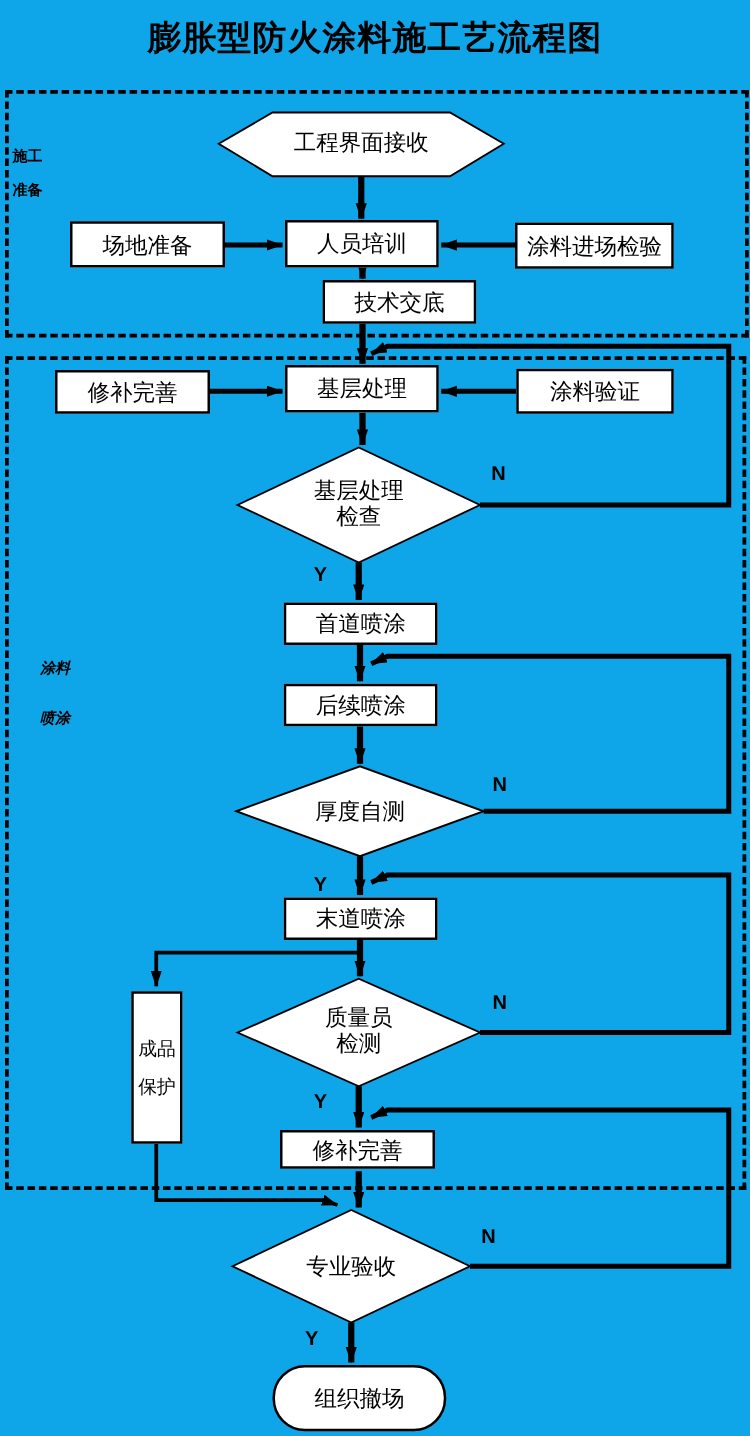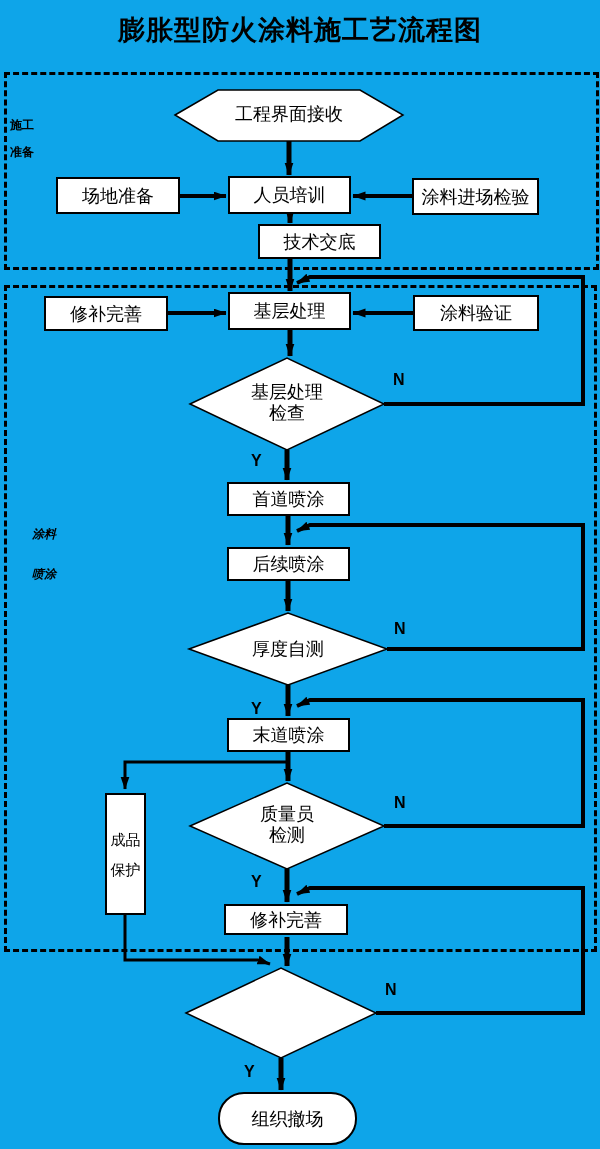--- a/index.html
+++ b/index.html
@@ -106,20 +106,21 @@
 
   <div class="shape-label" style="left:197px;top:382px;width:180px;">
     <div>基层处理</div>
     <div>检查</div>
   </div>
   <div class="shape-label" style="left:198px;top:639px;width:180px;">厚度自测</div>
   <div class="shape-label" style="left:197px;top:804px;width:180px;">
     <div>质量员</div>
     <div>检测</div>
   </div>
+  <div class="shape-label" style="left:191px;top:1003px;width:180px;">专业验收</div>
 
   <div class="yn" style="left:251px;top:452px;">Y</div>
   <div class="yn" style="left:393px;top:371px;">N</div>
   <div class="yn" style="left:251px;top:700px;">Y</div>
   <div class="yn" style="left:394px;top:620px;">N</div>
   <div class="yn" style="left:251px;top:873px;">Y</div>
   <div class="yn" style="left:394px;top:794px;">N</div>
   <div class="yn" style="left:244px;top:1063px;">Y</div>
   <div class="yn" style="left:385px;top:981px;">N</div>
 

